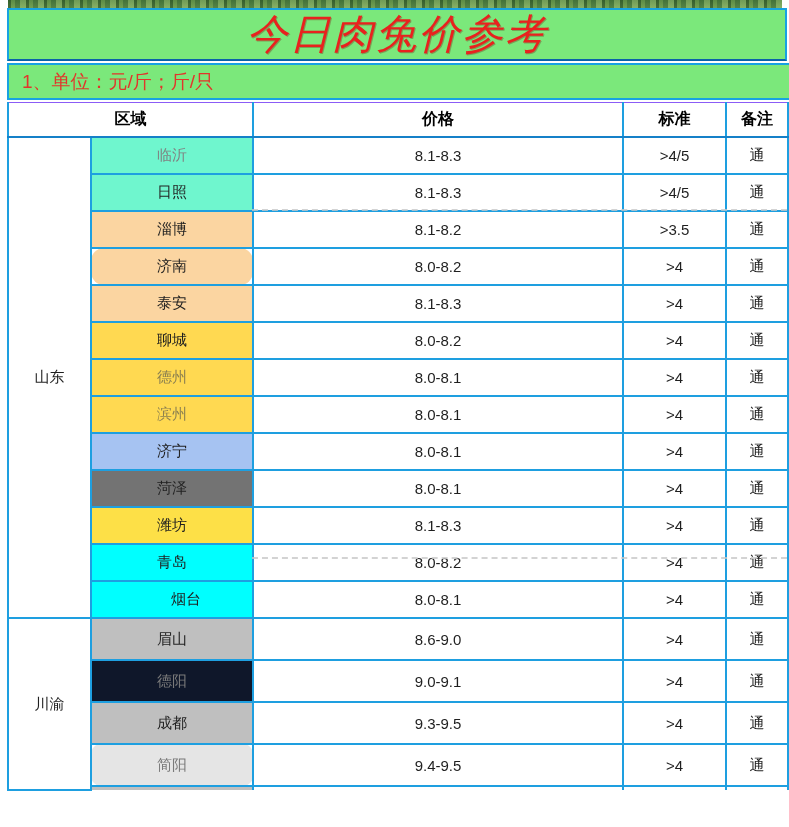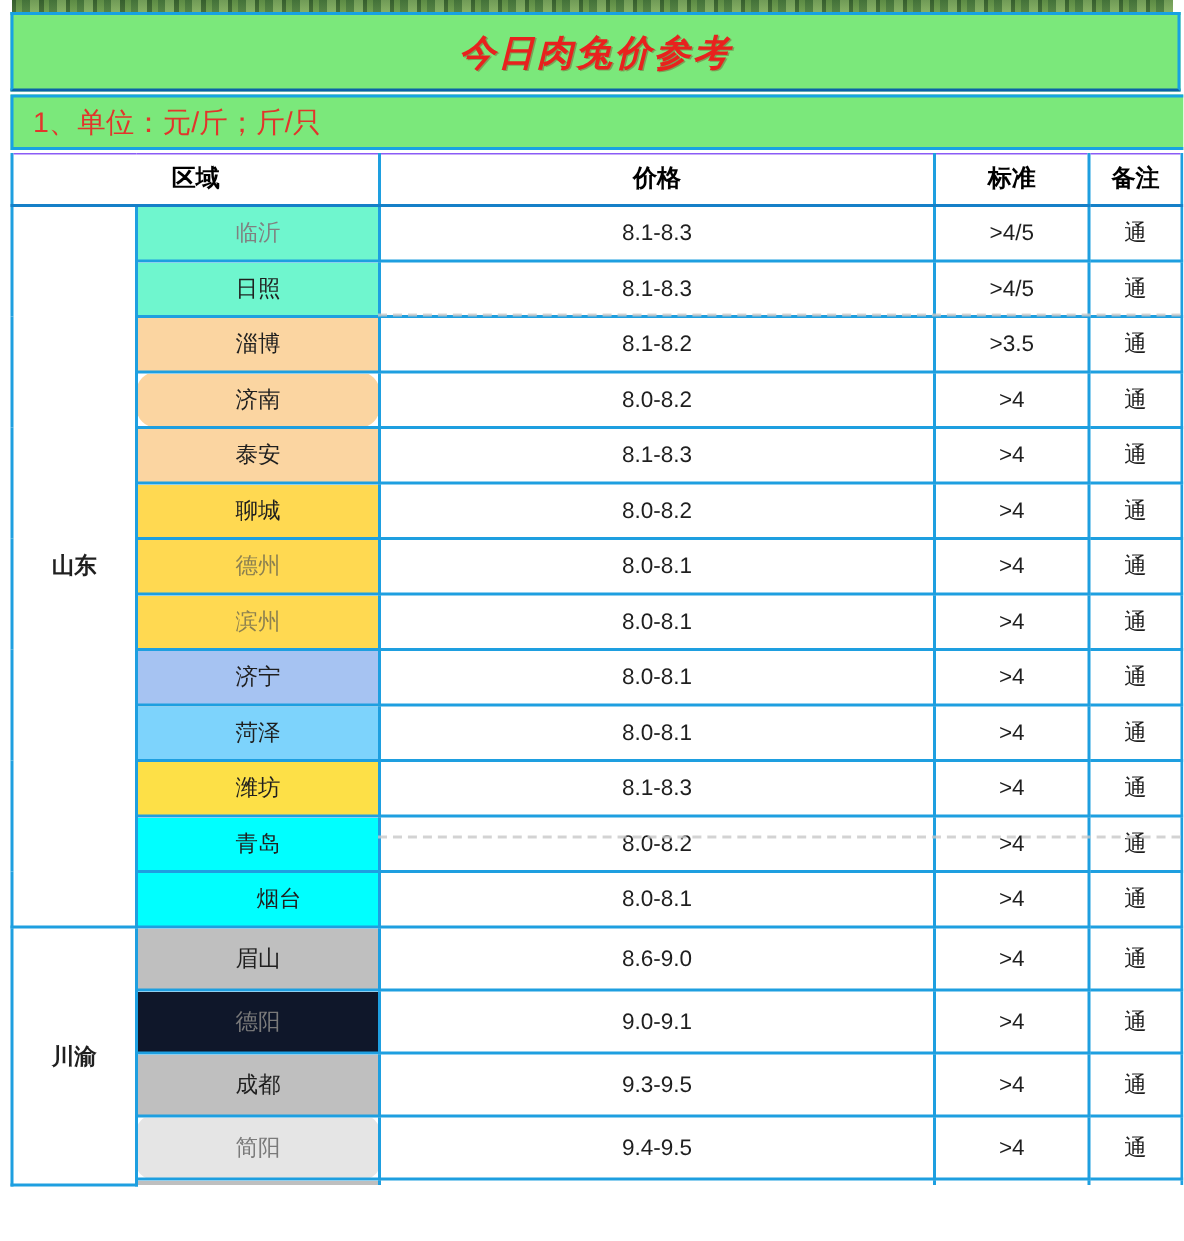--- a/index.html
+++ b/index.html
@@ -20,21 +20,21 @@
         rgba(45,90,40,.50) 7px 12px,
         rgba(145,180,105,.40) 12px 18px),
       linear-gradient(#5a8a4a,#7fae62);
   }
   .banner{
     position:absolute;left:7px;top:8px;width:776px;height:49px;
     border:2px solid #17a2e2;border-bottom:2px solid #0b62a8;
     display:flex;align-items:center;justify-content:center;
   }
   .banner .title{
-    font-size:24px;font-weight:bold;font-style:italic;
+    font-size:41px;font-weight:normal;font-style:italic;
     letter-spacing:2px;
     text-shadow:1px 1px 0 rgba(120,30,20,.35);
   }
   .subheader{
     position:absolute;left:7px;top:63px;width:776px;height:33px;
     border:2px solid #17a2e2;
     display:flex;align-items:center;
     padding-left:13px;box-sizing:content-box;
     font-size:19px;
   }
@@ -49,21 +49,21 @@
     font-size:15px;color:#1f1f1f;
     padding:0;overflow:hidden;white-space:nowrap;
   }
   tr.head td{
     height:33px;font-weight:bold;font-size:16px;color:#000;
     border-bottom:2px solid #1580c8;border-top:1px solid #8b5cf6;
   }
   tr.r-sd td{height:35px;}
   tr.r-cy td{height:40px;}
   tr.partial td{height:3px;line-height:0;border-bottom:none;}
-  td.prov{background:#fff;font-weight:bold;font-size:16px;}
+  td.prov{background:#fff;font-weight:normal;font-size:16px;}
   
   .pagebreak{
     position:absolute;left:252px;width:535px;height:0;
     border-top:2px dashed #c9c9c9;opacity:.8;
   }
   .pb1{top:209px;}
   .pb2{top:557px;}
 </style>
 </head>
 <body>
@@ -145,21 +145,21 @@
         <td>&gt;4</td>
         <td>通</td>
       </tr>
       <tr class="r-sd">
         <td style="background-color: rgb(166, 195, 242); color: rgb(31, 31, 31);">济宁</td>
         <td>8.0-8.1</td>
         <td>&gt;4</td>
         <td>通</td>
       </tr>
       <tr class="r-sd">
-        <td style="background-color: #7dd3fc; color: rgb(31, 31, 31);">菏泽</td>
+        <td style="background-color: #737373; color: rgb(31, 31, 31);">菏泽</td>
         <td>8.0-8.1</td>
         <td>&gt;4</td>
         <td>通</td>
       </tr>
       <tr class="r-sd">
         <td style="background-color: #fde047; color: rgb(31, 31, 31);">潍坊</td>
         <td>8.1-8.3</td>
         <td>&gt;4</td>
         <td>通</td>
       </tr>

